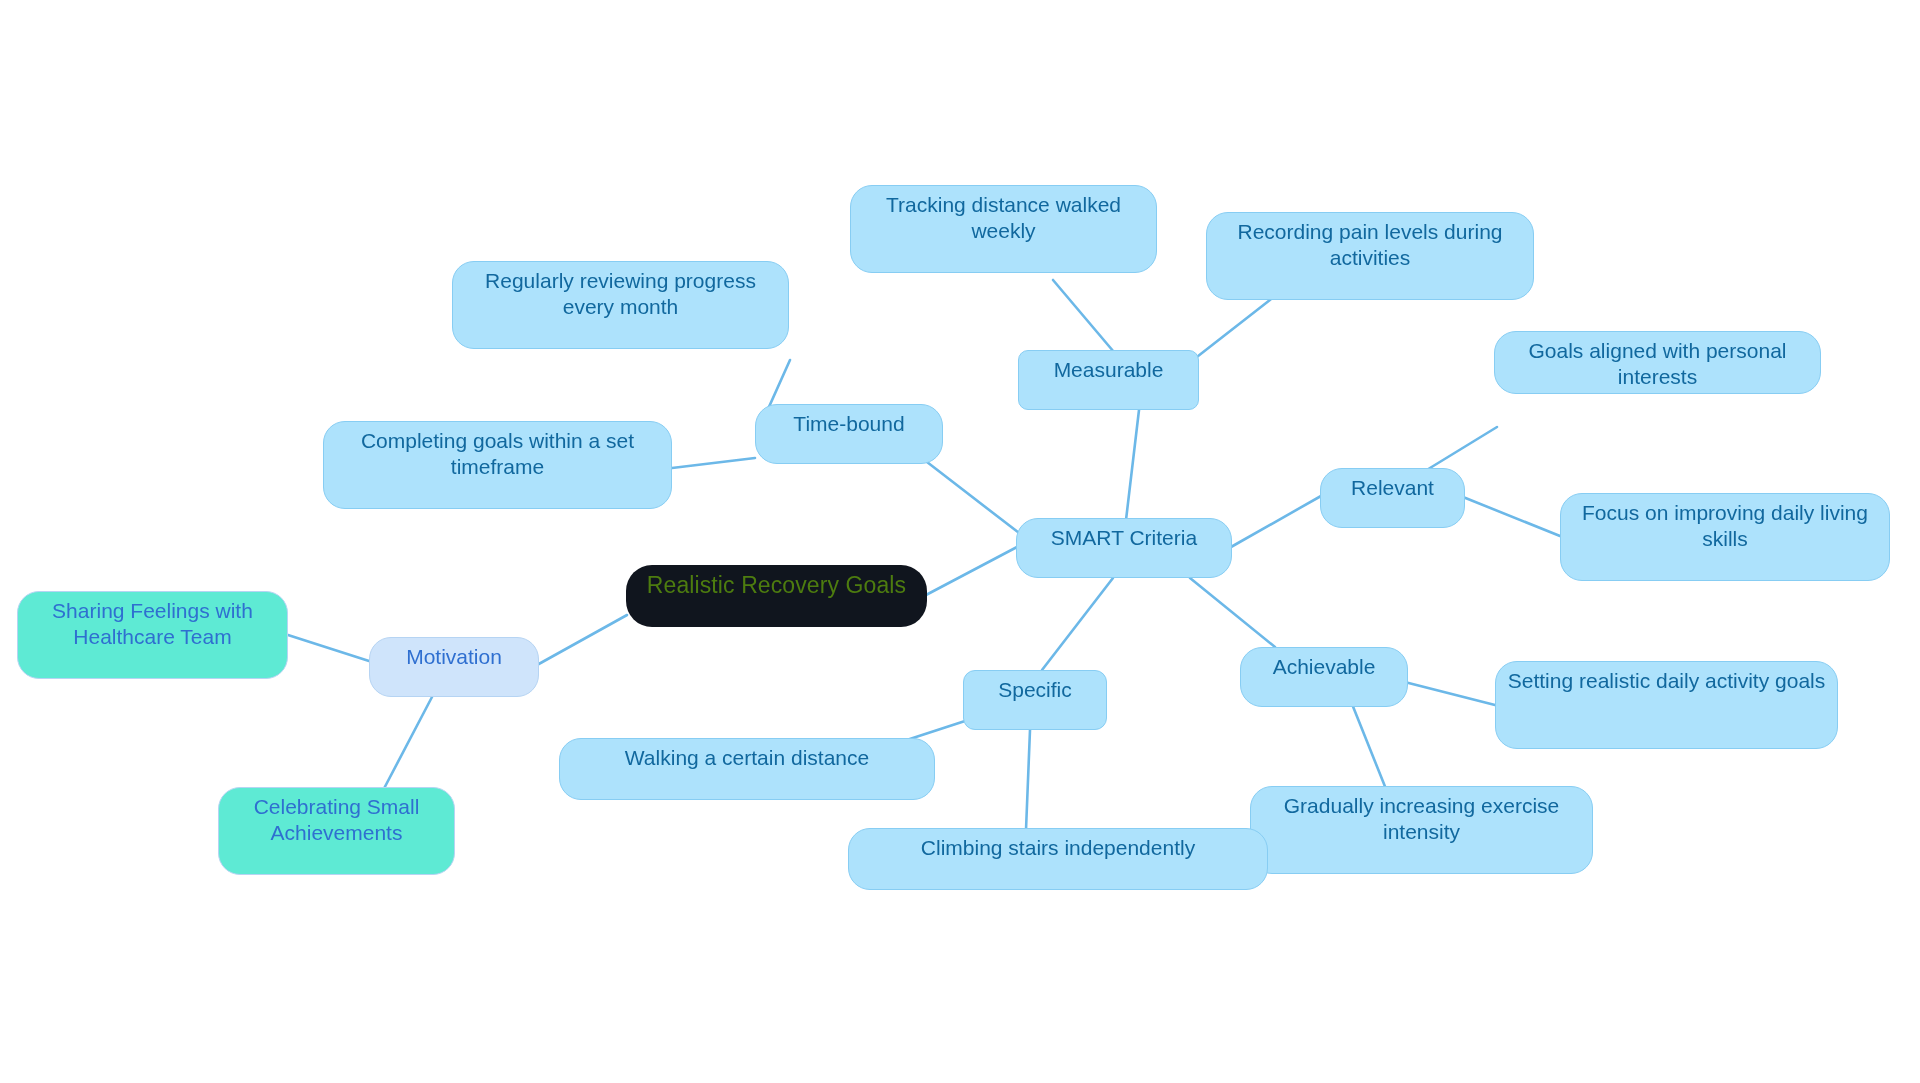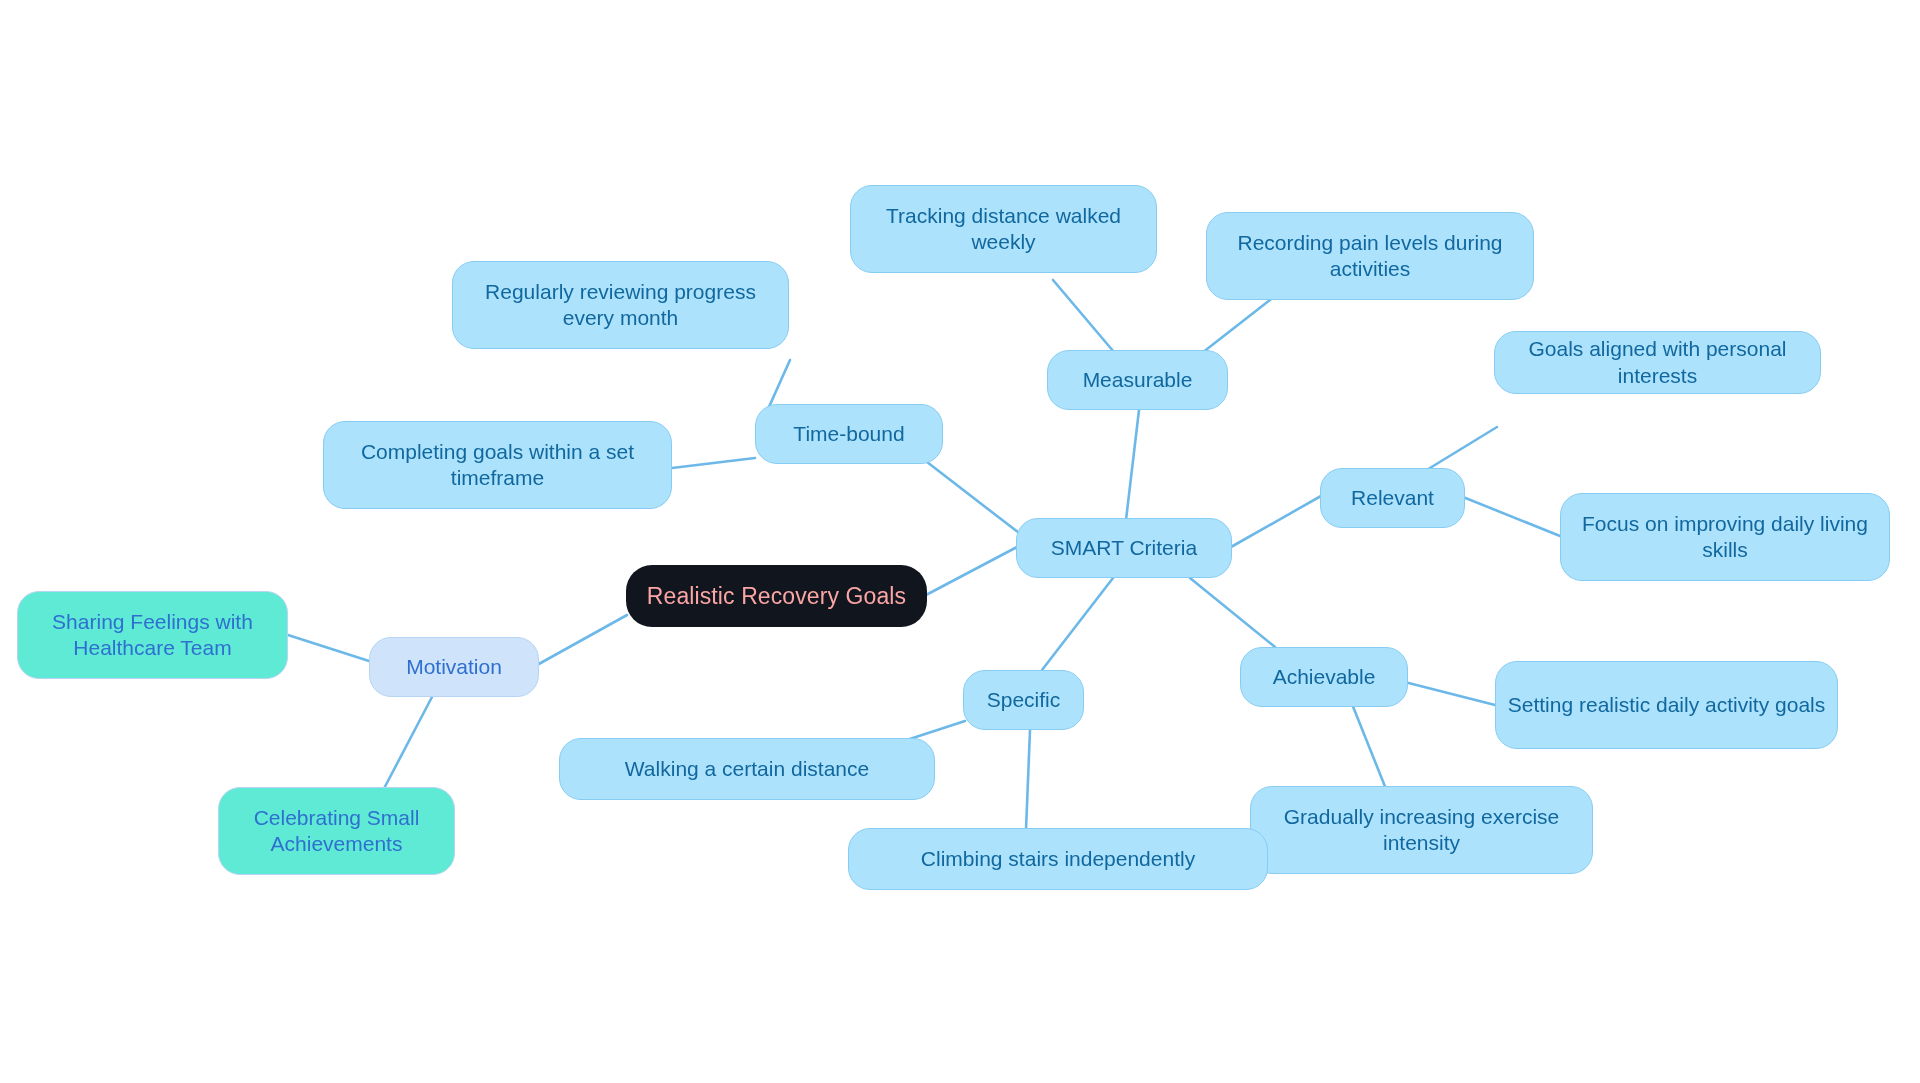--- a/index.html
+++ b/index.html
@@ -25,31 +25,31 @@
     left: 0;
     top: 0;
     width: 1920px;
     height: 1083px;
     pointer-events: none;
   }
   .node {
     position: absolute;
     box-sizing: border-box;
     display: flex;
-    align-items: center;
+    align-items: flex-start;
     justify-content: center;
     text-align: center;
     border-radius: 18px;
     line-height: 1.25;
     padding: 6px 8px;
     white-space: pre-line;
   }
   .node-root {
     background: #10151e;
-    color: #fca5a5;
+    color: #4d7c0f;
     border: none;
     border-radius: 26px;
     font-size: 23px;
     letter-spacing: 0.1px;
   }
   .node-branch {
     background: #ade2fc;
     border: 1.4px solid #87cdf3;
     color: #11689e;
     font-size: 21px;
@@ -130,33 +130,33 @@
   </div>
 
   <div class="node node-branch tone-soft" style="left:369px; top:637px; width:170px; height:60px;">
     <span>Motivation</span>
   </div>
 
   <div class="node node-branch" style="left:755px; top:404px; width:188px; height:60px;">
     <span>Time-bound</span>
   </div>
 
-  <div class="node node-branch" style="left:1047px; top:350px; width:181px; height:60px;">
+  <div class="node node-branch" style="left:1018px; top:350px; width:181px; height:60px;border-radius:10px;">
     <span>Measurable</span>
   </div>
 
   <div class="node node-branch" style="left:1320px; top:468px; width:145px; height:60px;">
     <span>Relevant</span>
   </div>
 
   <div class="node node-branch" style="left:1240px; top:647px; width:168px; height:60px;">
     <span>Achievable</span>
   </div>
 
-  <div class="node node-branch" style="left:963px; top:670px; width:121px; height:60px;">
+  <div class="node node-branch" style="left:963px; top:670px; width:144px; height:60px;border-radius:12px;">
     <span>Specific</span>
   </div>
 
   <div class="node node-leaf" style="left:850px; top:185px; width:307px; height:88px;">
     <span>Tracking distance walked weekly</span>
   </div>
 
   <div class="node node-leaf" style="left:1206px; top:212px; width:328px; height:88px;">
     <span>Recording pain levels during activities</span>
   </div>

